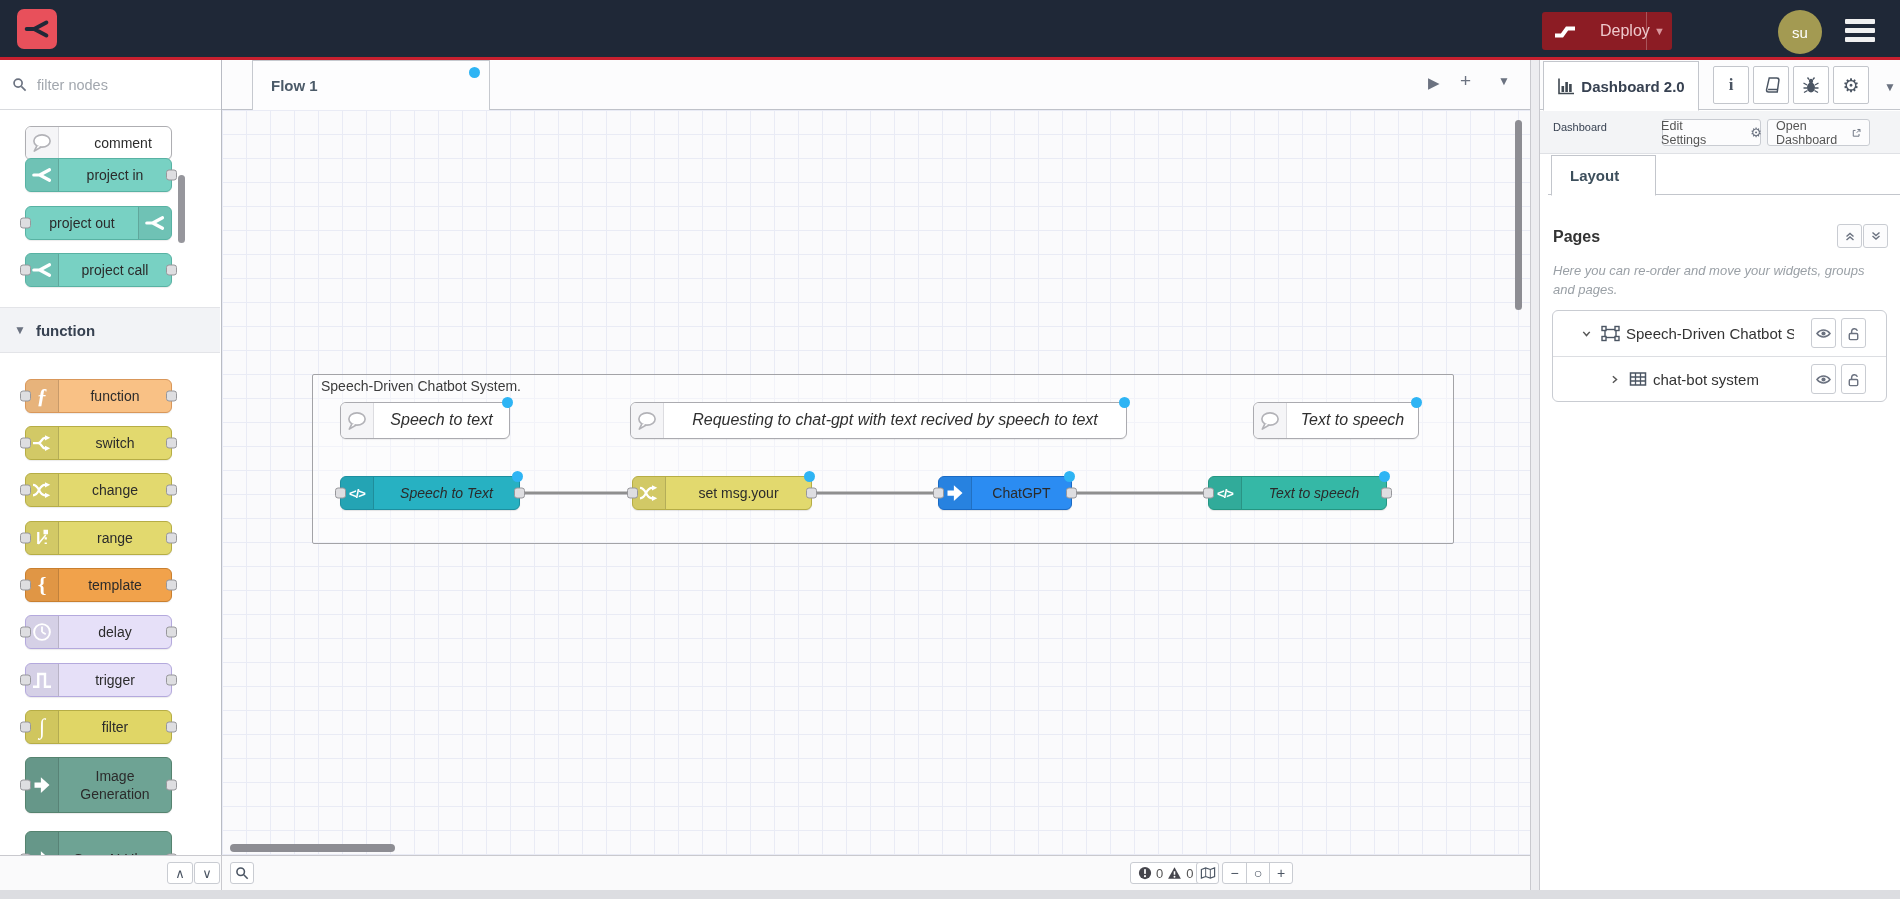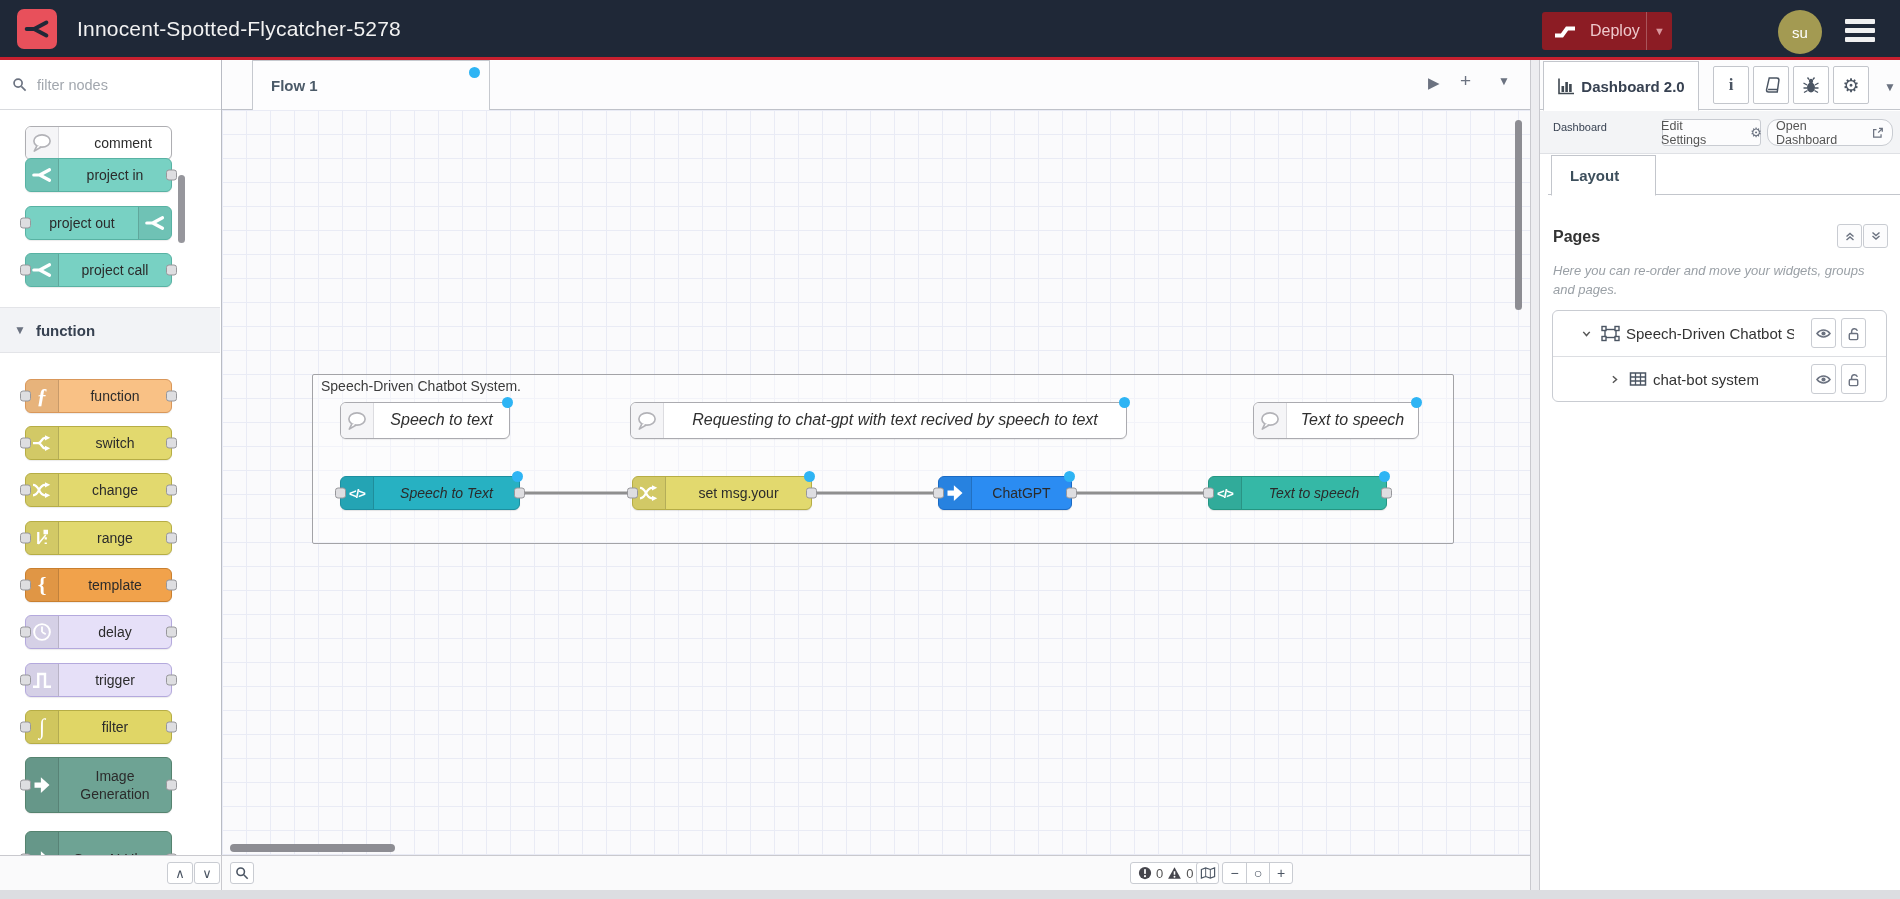--- a/index.html
+++ b/index.html
@@ -19,21 +19,21 @@
     width:40px; height:40px; margin-left:17px; border-radius:7px;
     background:var(--logo-red,#e8505b); display:flex; align-items:center; justify-content:center;
   }
   #app-title { color:#f2f2f2; font-size:21px; margin-left:20px; letter-spacing:.2px; }
   #deploy-btn {
     position:absolute; left:1542px; top:12px; width:130px; height:38px;
     background:var(--deploy-bg,#8c1c24); border-radius:3px; display:flex; align-items:center;
     color:#eec9cc; font-size:16px; cursor:pointer;
   }
   #deploy-btn .dicon { margin-left:12px; }
-  #deploy-btn .dlabel { margin-left:14px; }
+  #deploy-btn .dlabel { margin-left:24px; }
   #deploy-btn .darrow {
     position:absolute; right:0; top:0; width:26px; height:38px; border-left:1px solid rgba(255,255,255,.25);
     display:flex;align-items:center;justify-content:center; color:#d9969c; font-size:11px;
   }
   #avatar {
     position:absolute; left:1778px; top:10px; width:44px; height:44px; border-radius:50%;
     background:#a39a52; color:#fff; font-size:15px; display:flex; align-items:center; justify-content:center;
   }
   #hamburger { position:absolute; left:1845px; top:19px; width:30px; cursor:pointer; }
   #hamburger span { display:block; width:30px; height:5px; background:#f0f0f0; margin-bottom:4px; border-radius:1px; }
@@ -153,21 +153,20 @@
 </style>
 </head>
 <body>
 
 <div id="header">
   <div id="logo">
     <svg width="30" height="30" viewBox="0 0 32 32">
         <path d="M5 16 h8 M13 16 L26 9 M13 16 L26 23" stroke="#1f2837" stroke-width="4.2" fill="none" stroke-linecap="round"></path>
       </svg>
   </div>
-  <div id="app-title">Innocent-Spotted-Flycatcher-5278</div>
   <div id="deploy-btn">
     <span class="dicon">
       <svg width="22" height="16" viewBox="0 0 22 16">
           <path d="M1 12.5 H8 L13 5.5 H21" stroke="#fff" stroke-width="4" fill="none"></path>
         </svg>
     </span>
     <span class="dlabel">Deploy</span>
     <span class="darrow">▼</span>
   </div>
   <div id="avatar">su</div>
@@ -466,21 +465,21 @@
     </div>
     <span id="sidebar-caret">▼</span>
   </div>
 
   <div id="dash-header">
     <div id="dash-title">Dashboard</div>
     <div class="mini-btn" style="left:122px; width:99px;gap:44px;">
       <span>Edit Settings</span>
       <span style="font-size:13px;color:#6b7280;">⚙</span>
     </div>
-    <div class="mini-btn" style="left:227px; width:126px;border-radius:11px;">
+    <div class="mini-btn" style="left:227px; width:103px;">
       <span>Open Dashboard</span>
       <svg width="12" height="12" viewBox="0 0 14 14">
           <path d="M5.5 3 H2 V12 H11 V8.5" stroke="#6b7280" stroke-width="1.5" fill="none"></path>
           <path d="M7.5 6.5 L12.5 1.5 M8.5 1.5 H12.5 V5.5" stroke="#6b7280" stroke-width="1.5" fill="none"></path>
         </svg>
     </div>
   </div>
 
   <div id="layout-row">
     <div id="layout-tab">

